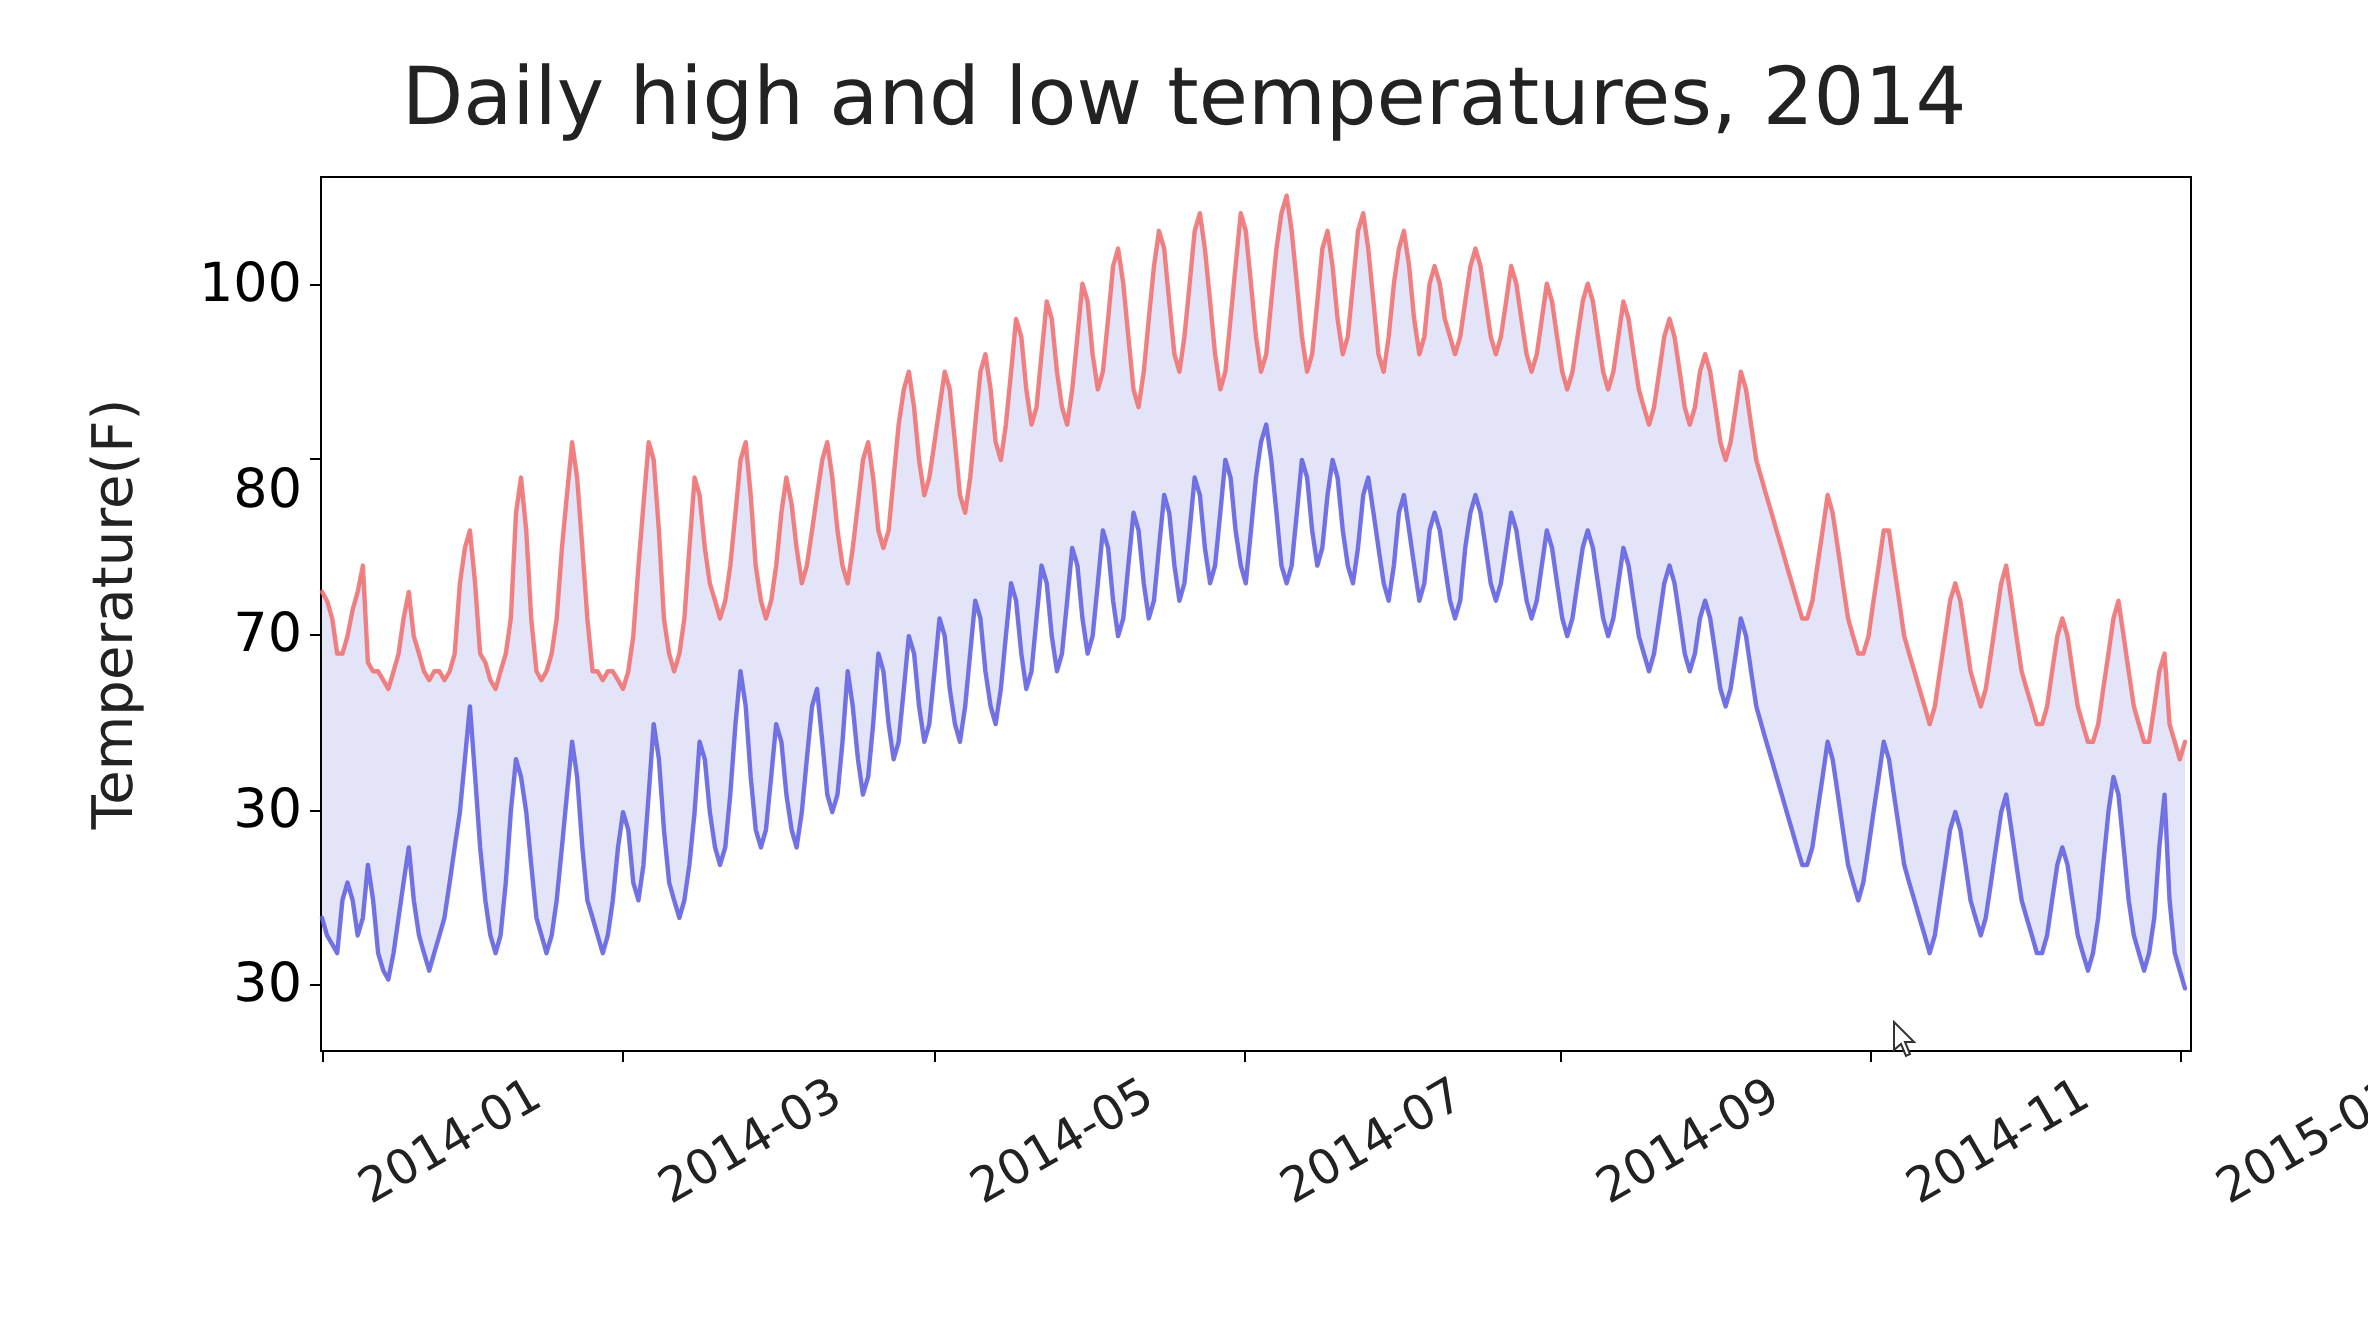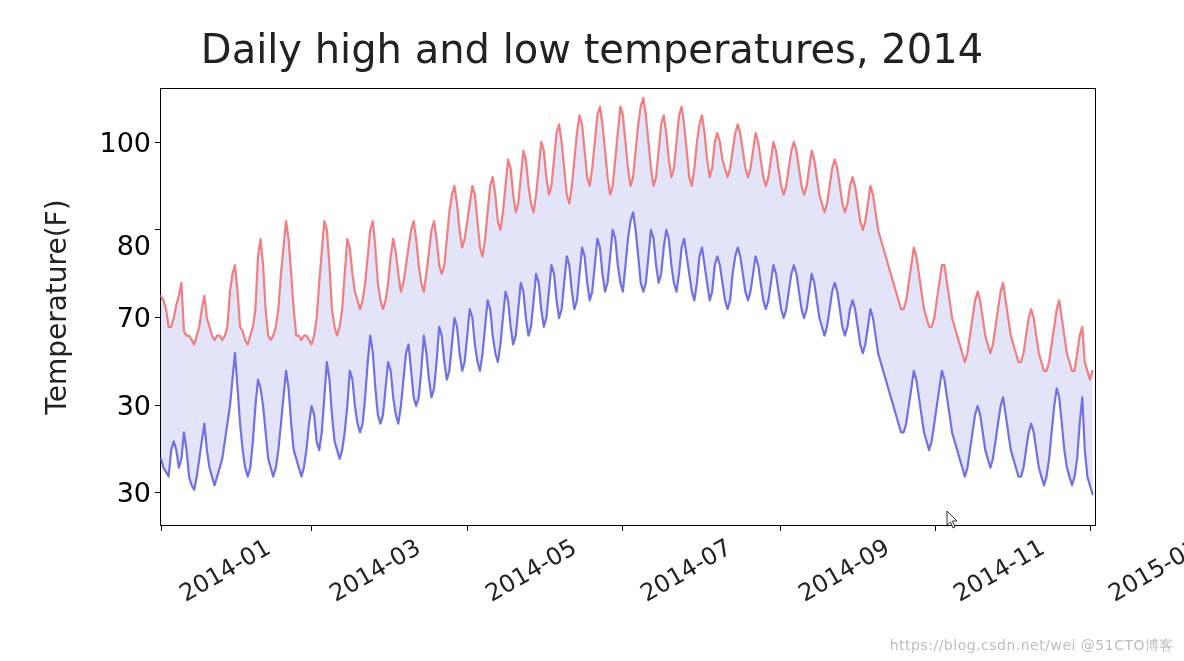--- a/index.html
+++ b/index.html
@@ -144,15 +144,14 @@
       <div class="xtick-mark" style="left: 929.454px;"></div>
       <div class="xtick-label" style="left: 929.454px;">2015-01</div>
     </div>
 
   <div class="cursor" style="left: 946px; top: 510px;">
     <svg width="14" height="20" viewBox="0 0 14 20">
       <path d="M1 1 L1 15 L4.5 12 L7 18 L9 17 L6.5 11 L11 11 Z" fill="#ffffff" stroke="#333" stroke-width="1"></path>
     </svg>
   </div>
 
-  <div class="watermark">https://blog.csdn.net/wei @51CTO博客</div>
 
 </div>
 
 </body></html>

